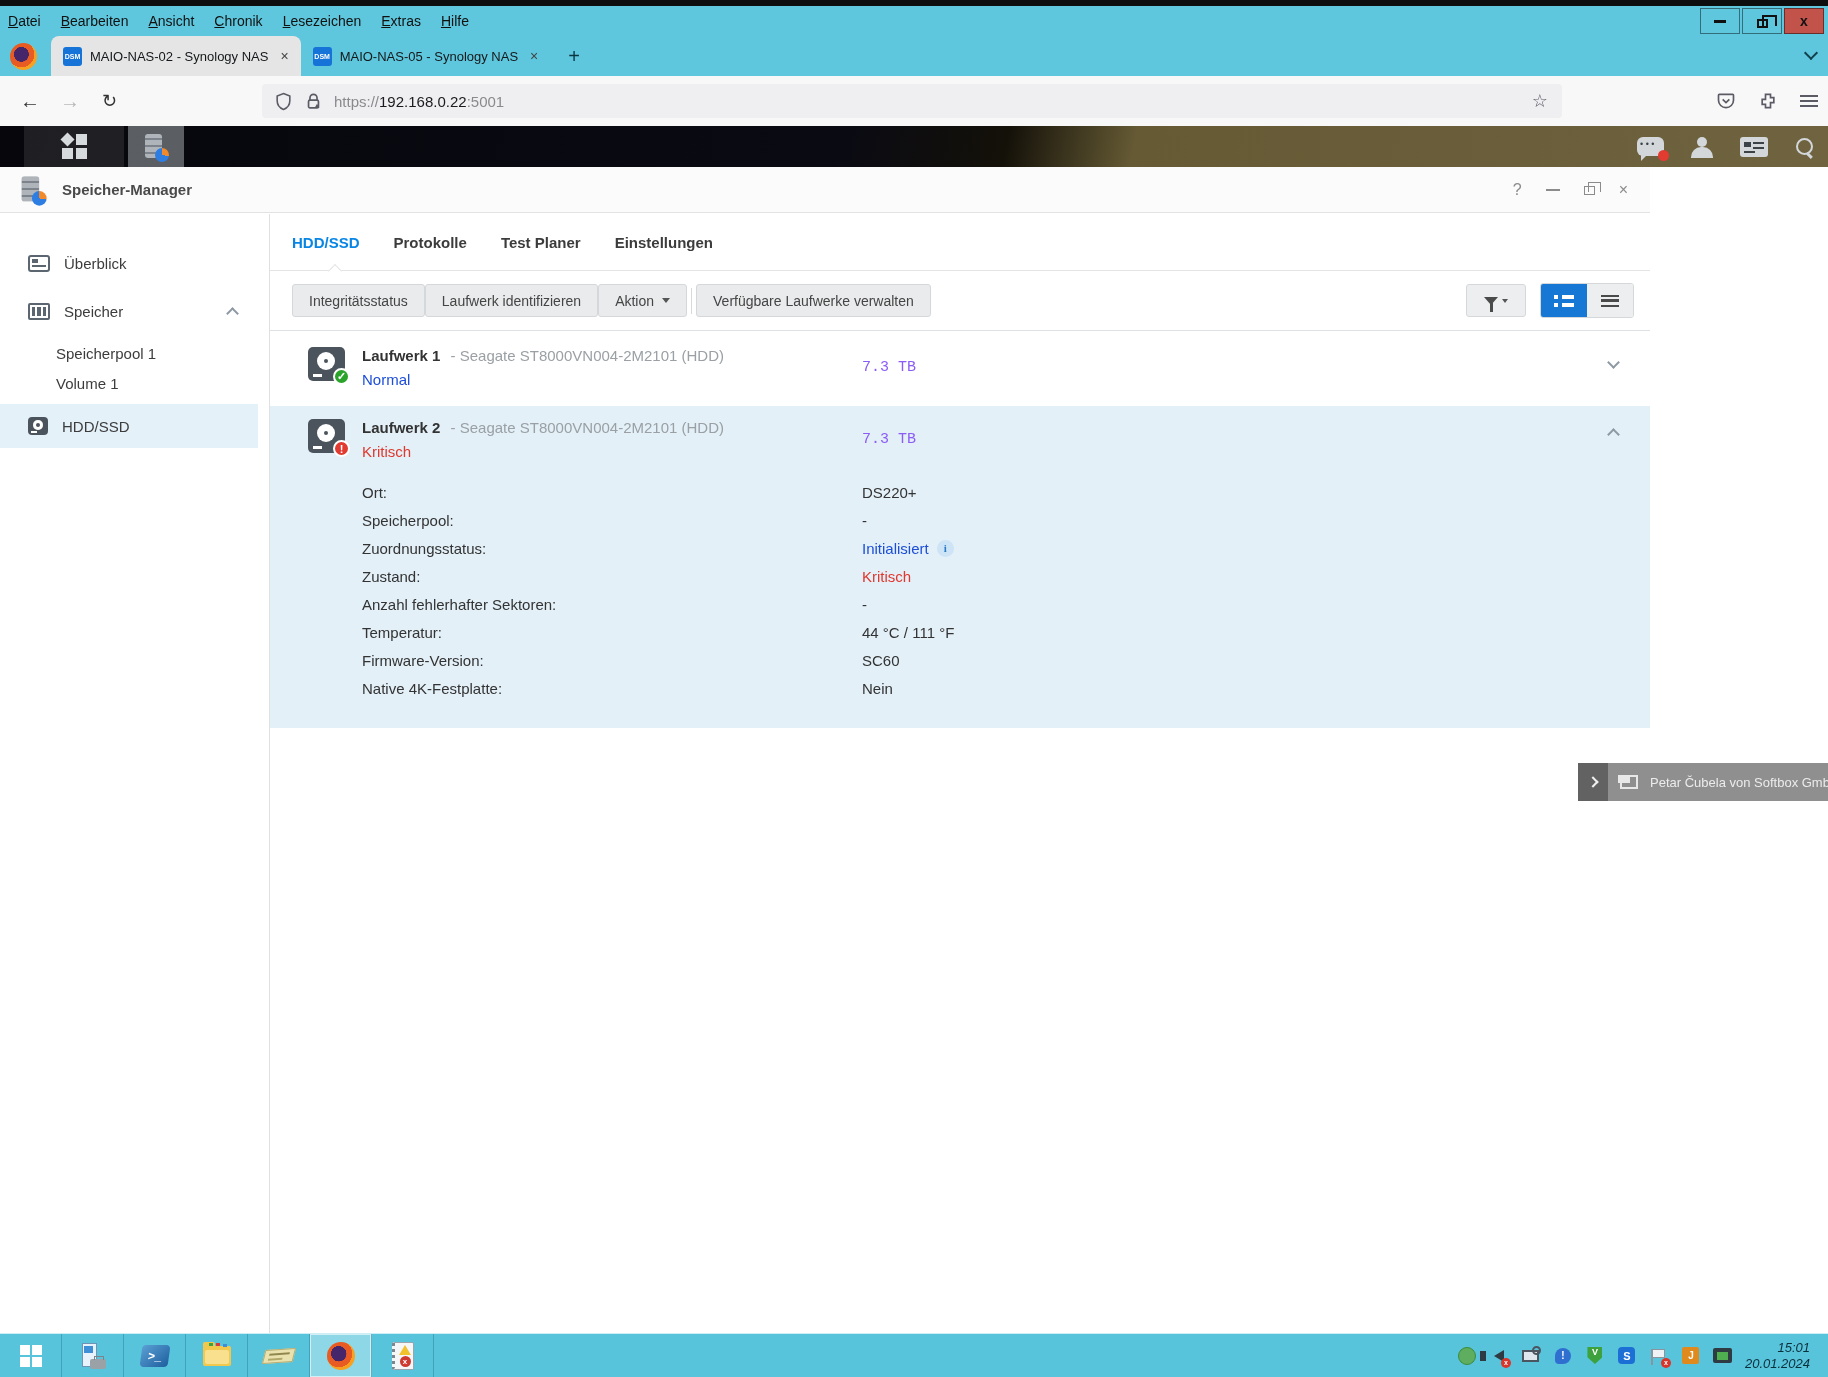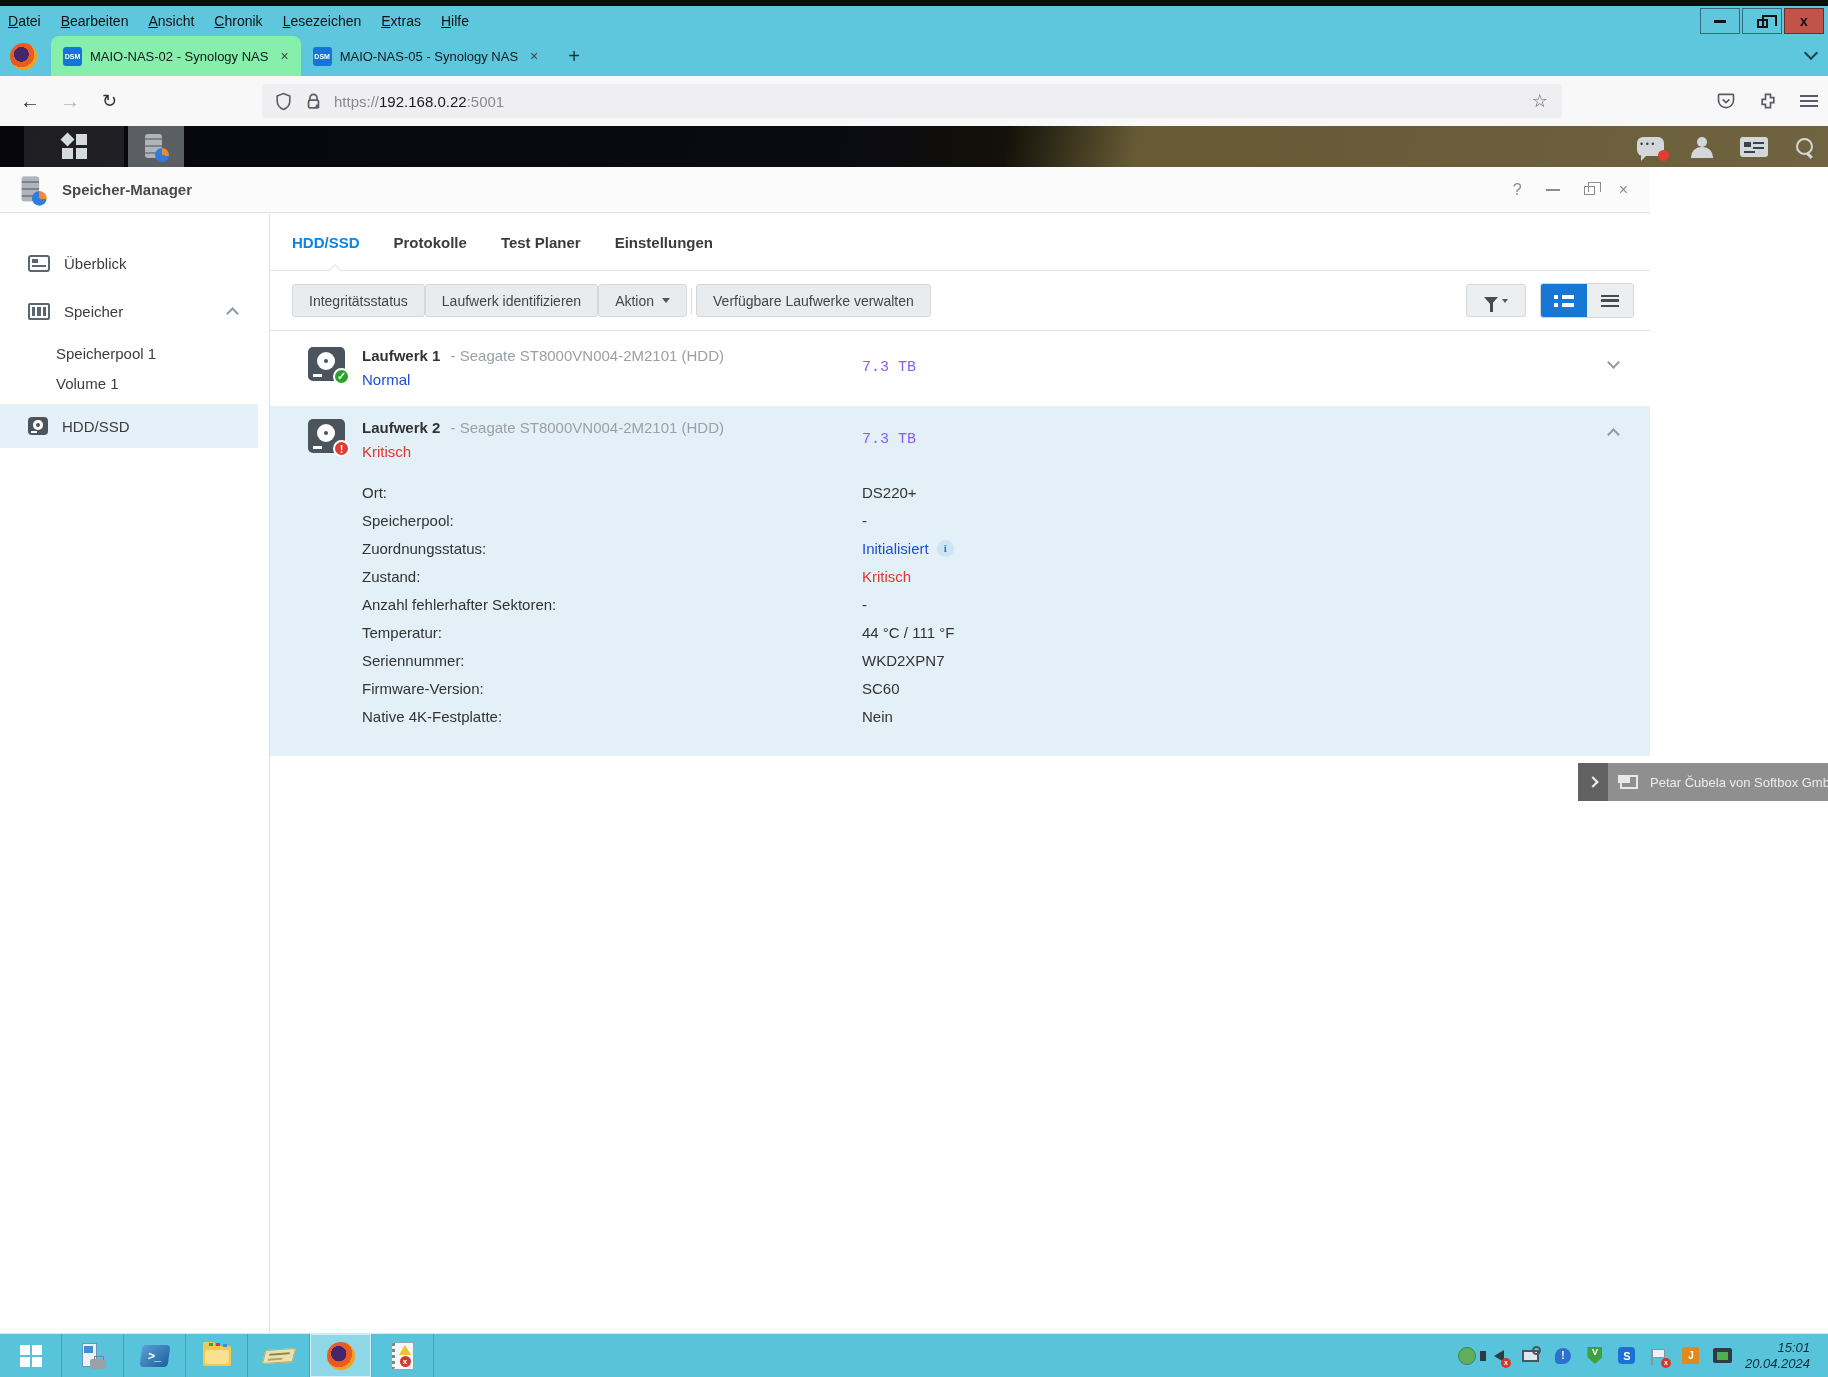--- a/index.html
+++ b/index.html
@@ -18,21 +18,21 @@
   .glyph-minbar { width:12px; height:3px; background:#111; }
   .glyph-restore { position:relative; width:11px; height:9px; border:2px solid #111; background:transparent; margin-top:4px; }
   .glyph-restore::before { content:''; position:absolute; left:3px; top:-6px; width:11px; height:9px; border:2px solid #111; border-bottom:none; }
   .win-btn.close span { font-weight:bold; color:#111; font-size:14px; }
 
   
   .tabbar { position:absolute; left:0; top:36px; width:1828px; height:40px; background:#5ec7dd; display:flex; align-items:flex-end; }
   .ff-logo { width:27px; height:27px; border-radius:50%; margin:0 14px 6px 10px;
     background: radial-gradient(circle at 42% 42%, #45266b 0 33%, #e85b22 34% 58%, #f8a120 59% 78%, #f9bd30 79% 100%); }
   .tab { height:40px; display:flex; align-items:center; padding:0 12px; max-width:300px; }
-  .tab.active { background:#86efac; border-radius:8px 8px 0 0; }
+  .tab.active { background:#e5e5e5; border-radius:8px 8px 0 0; }
   .tab .favicon { width:19px; height:19px; background:#1673d8; border-radius:3px; color:#fff; font-size:7px; font-weight:bold; display:flex; align-items:center; justify-content:center; margin-right:8px; flex:0 0 auto; }
   .tab .tab-title { font-size:13px; color:#15181a; white-space:nowrap; overflow:hidden; }
   .tab .tab-close { font-size:14px; color:#444; margin-left:12px; }
   .newtab-btn { font-size:20px; color:#0c3540; margin:0 0 8px 18px; }
   .tabs-chevron { position:absolute; right:12px; top:12px; width:10px; height:10px; border-right:2px solid #13414d; border-bottom:2px solid #13414d; transform:rotate(45deg); }
 
   
   .navbar { position:absolute; left:0; top:76px; width:1828px; height:50px; background:#f8f8f8; display:flex; align-items:center; }
   .nav-arrow { font-size:20px; color:#333; margin-left:20px; }
   .nav-arrow.fwd { color:#b8b8b8; }
@@ -436,24 +436,20 @@
                 </div>
                 <div class="detail-row">
                   <span class="detail-label">Anzahl fehlerhafter Sektoren:</span>
                   <span class="detail-value">-</span>
                 </div>
                 <div class="detail-row">
                   <span class="detail-label">Temperatur:</span>
                   <span class="detail-value">44 °C / 111 °F</span>
                 </div>
                 <div class="detail-row">
-                  <span class="detail-label">Seriennummer:</span>
-                  <span class="detail-value">WKD2XPN7</span>
-                </div>
-                <div class="detail-row">
                   <span class="detail-label">Firmware-Version:</span>
                   <span class="detail-value">SC60</span>
                 </div>
                 <div class="detail-row">
                   <span class="detail-label">Native 4K-Festplatte:</span>
                   <span class="detail-value">Nein</span>
                 </div>
               </div>
             </div>
             <span class="chev-up row-chev"></span>
@@ -533,18 +529,18 @@
       <span class="tray-ic">
           <span class="t-java">J</span>
         </span>
       <span class="tray-ic">
           <span class="t-screen">
             <span></span>
           </span>
         </span>
       <div class="clock">
         <div>15:01</div>
-        <div>20.04.2024</div>
+        <div>20.01.2024</div>
       </div>
     </div>
   </div>
 
 </div>
 
 </body></html>

